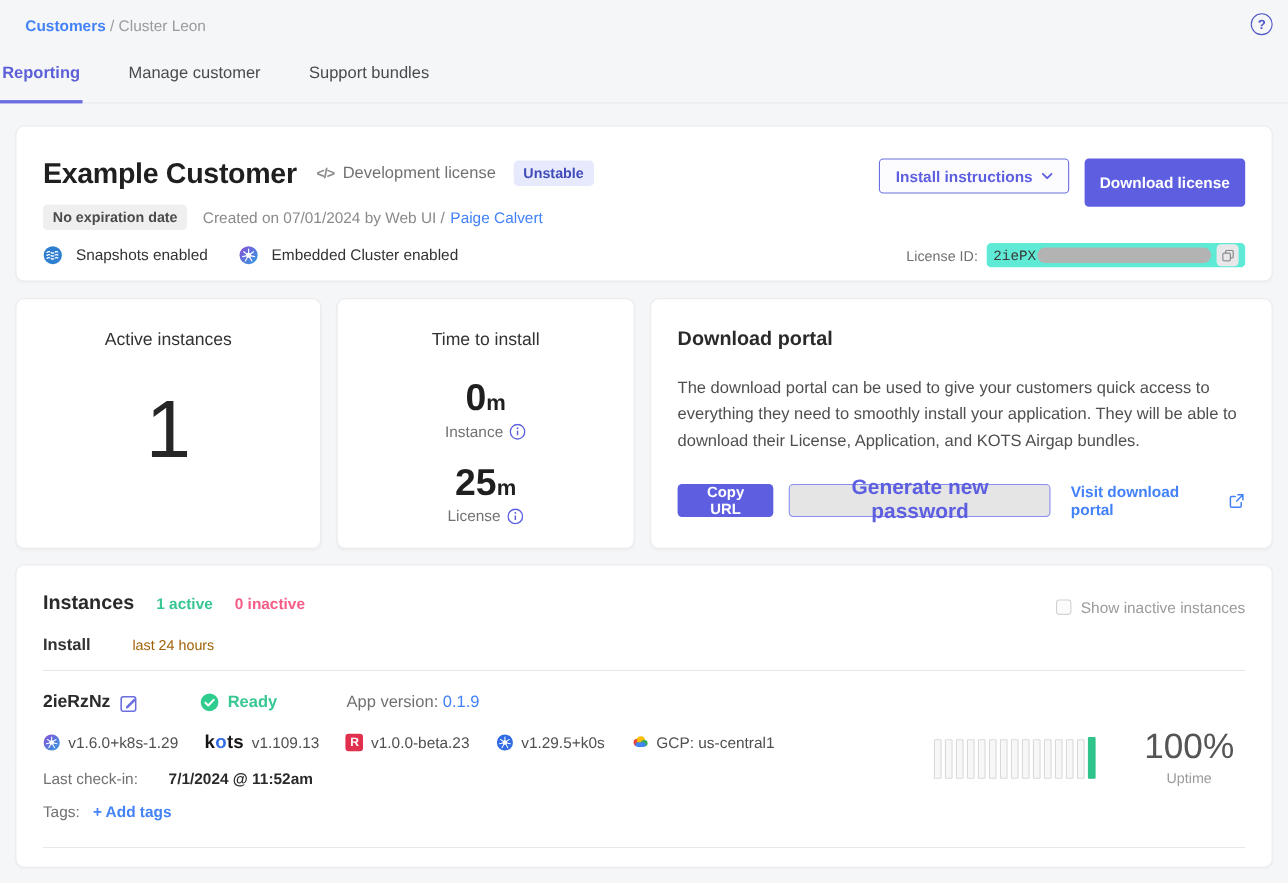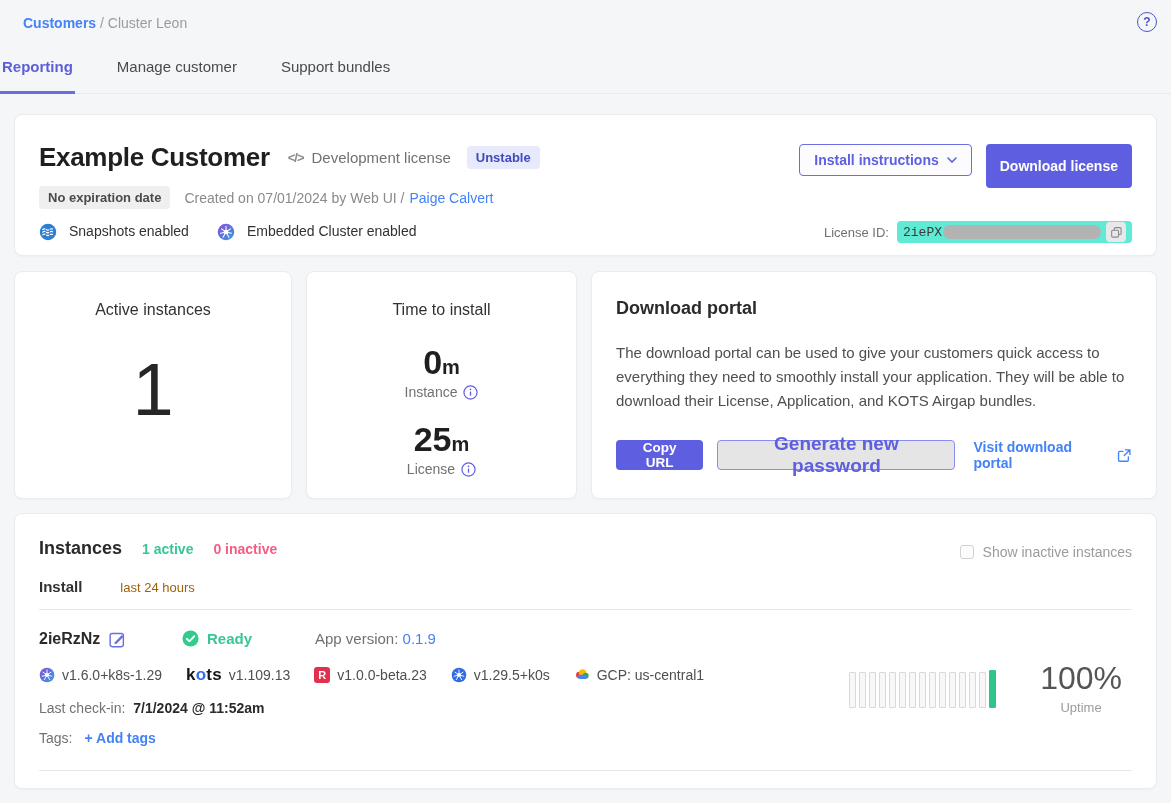--- a/index.html
+++ b/index.html
@@ -100,21 +100,21 @@
   .ready-wrap { display: flex; align-items: center; gap: 8px; width: 133px; }
   .ready-text { font-size: 15px; font-weight: 600; color: #38c793; }
   .appver { font-size: 15px; color: #717171; }
   .appver a { color: #4382f7; text-decoration: none; cursor: pointer; }
   .versions-row { display: flex; align-items: center; gap: 24px; margin-top: 17px; font-size: 14px; color: #4f4f4f; }
   .ver-item { display: flex; align-items: center; gap: 7px; }
   .kots-logo { font-size: 17px; font-weight: 800; color: #161616; letter-spacing: 0.2px; }
   .kots-logo .o { color: #326de6; }
   .rep-icon { width: 16px; height: 16px; border-radius: 3px; background: #e0304e; color: #fff; font-size: 11px; font-weight: 700; display: flex; align-items: center; justify-content: center; }
   .checkin-row { margin-top: 15px; font-size: 14px; color: #717171; }
-  .checkin-val { color: #2a2a2a; font-weight: 700; margin-left: 4px; }
+  .checkin-val { color: #2a2a2a; font-weight: 700; margin-left: 24px; }
   .tags-row { margin-top: 14px; font-size: 14px; color: #717171; display: flex; align-items: center; gap: 12px; }
   .add-tags { color: #4382f7; font-weight: 600; cursor: pointer; }
   .bottom-divider { position: absolute; left: 24px; right: 24px; bottom: 17px; border-top: 1px solid #e8e8e8; }
   
   .uptime-block { position: absolute; top: 148px; right: 34px; display: flex; align-items: center; gap: 44px; }
   .uptime-bars { display: flex; align-items: flex-end; gap: 3px; height: 38px; }
   .ubar { width: 7px; height: 36px; background: #f7f7f7; border: 1px solid #d9d9d9; border-radius: 1px; }
   .ubar.green { background: #2fc489; border-color: #2fc489; height: 38px; }
   .uptime-text { text-align: center; }
   .uptime-val { font-size: 32px; color: #555; line-height: 1; }

